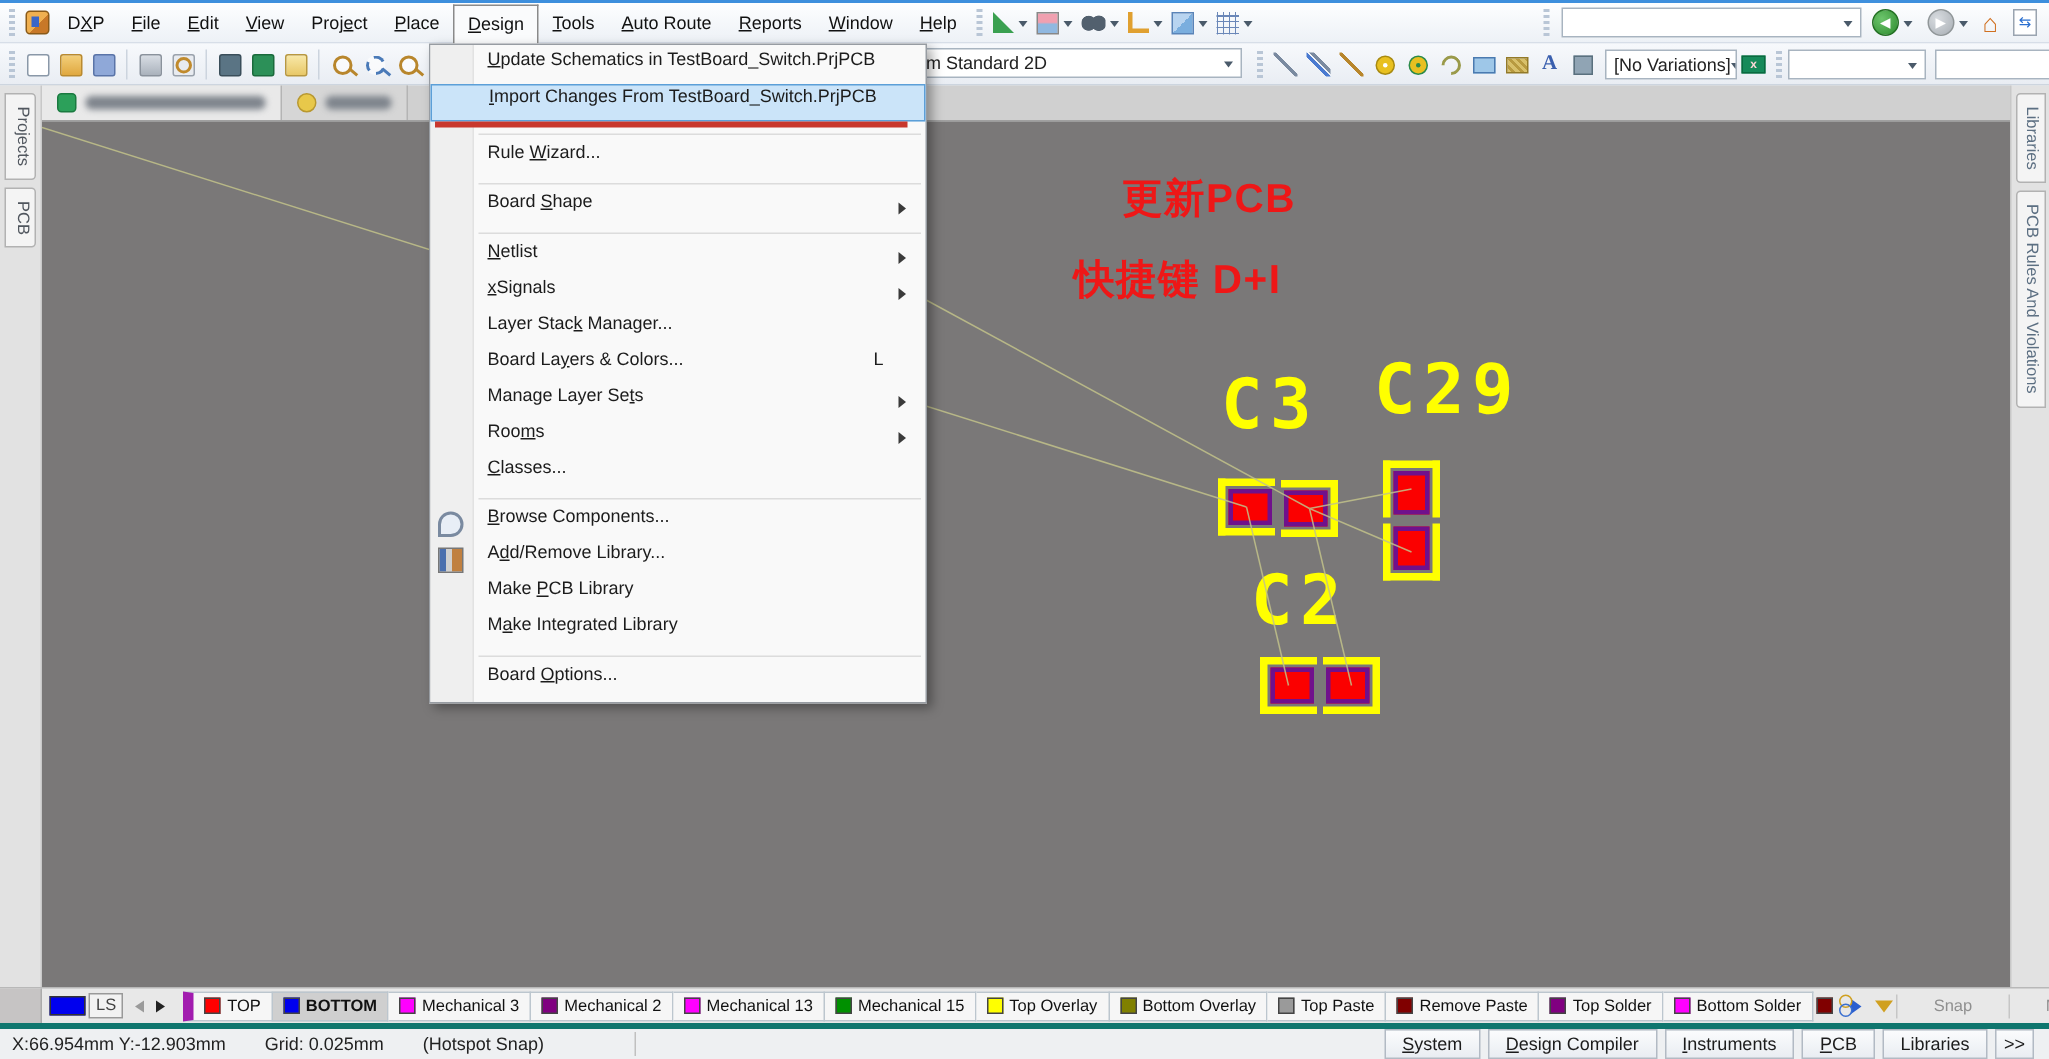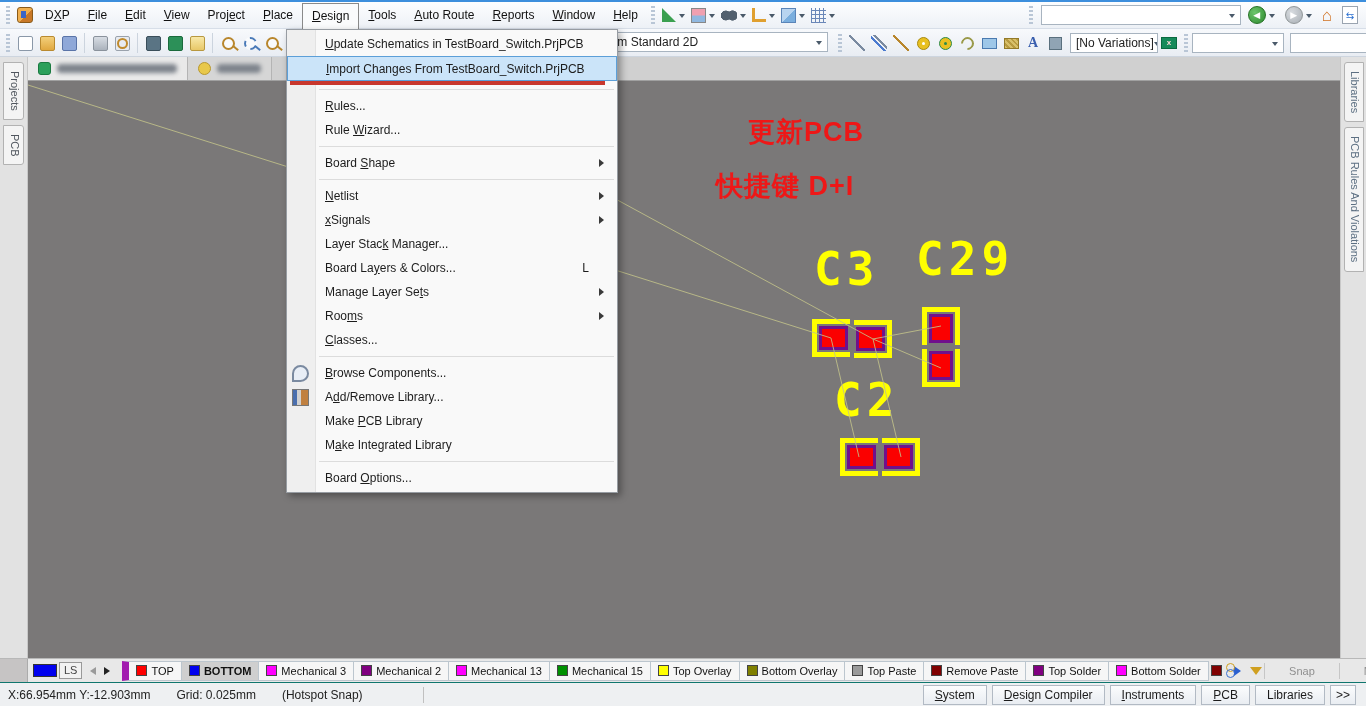--- a/index.html
+++ b/index.html
@@ -56,21 +56,21 @@
 .i-fill{width:15px;height:11px;background:#9ec7e8;border:1px solid #4a7ab0}
 .i-poly{width:15px;height:11px;background:repeating-linear-gradient(45deg,#d8c06a 0 2px,#b89a40 2px 4px);border:1px solid #937a28}
 .i-A{color:#3a5fae;font-weight:bold;font-size:14px;font-family:"Liberation Serif",serif}
 .i-comp{width:13px;height:13px;background:#90a4b4;border:1px solid #5a707e}
 .i-variant{width:16px;height:12px;background:#168a5a;border:1px solid #0a6a40;color:#ffd8d8;font-size:8px;line-height:10px;text-align:center;font-weight:bold}
 .combo{height:20px;background:#fff;border:1px solid #a8b4c0;display:flex;align-items:center;padding:0 5px;font-size:12px;color:#222;overflow:hidden;white-space:nowrap}
 .combo .caret{margin-left:auto}
 
 #design-menu{position:absolute;left:286px;top:29px;width:332px;background:#f9f9f9;border:1px solid #979ca2;box-shadow:3px 3px 7px rgba(0,0,0,.35);padding:2px 0;z-index:60}
 #design-menu::before{content:"";position:absolute;left:0;top:0;bottom:0;width:28px;background:#efefef;border-right:1px solid #e2e2e2}
-.mitem{position:relative;height:24px;padding-left:38px;color:#1c1c1c;display:flex;align-items:center;white-space:nowrap}
+.mitem{position:relative;height:24px;padding-left:38px;color:#1c1c1c;display:flex;align-items:flex-start;white-space:nowrap}
 .mitem.hl{background:#cbe4f9;border:1px solid #5c9fd8;height:25px}
 .mshort{margin-left:auto;margin-right:28px}
 .marrow{position:absolute;right:9px;top:8px;width:0;height:0;border:4px solid transparent;border-left:5px solid #3a3a3a}
 .msep{height:1px;background:#dcdcdc;margin:4px 3px 4px 32px}
 .redline{height:4px;background:#c8372d;margin:0 12px 0 3px;position:relative;z-index:2}
 .gicon{position:absolute;left:5px;top:4px;width:17px;height:17px}
 .gi-browse{background:#e8eef6;border:2px solid #7a8aa0;border-radius:50% 50% 50% 0}
 .gi-lib{background:linear-gradient(90deg,#4a6fae 0 30%,#d0d0d0 30% 55%,#c08040 55% 100%);border:1px solid #777}
 
 .vstrip{position:absolute;top:57px;bottom:48px;width:28px;background:#e2e2e2}
@@ -110,21 +110,21 @@
 .ltab.active{background:#cfcfcf;font-weight:bold}
 .sw{width:11px;height:11px;border:1px solid #444;display:inline-block;flex:0 0 auto}
 .lb-cluster{margin-left:auto;display:flex;align-items:center;padding-right:28px}
 .lbtn{color:#8f8f8f;padding:0 24px;border-left:1px solid #c6c6c6;height:16px;line-height:16px}
 .mini{margin:0 2px;display:inline-block}
 .i-pairs{width:8px;height:15px;position:relative}
 .i-pairs::before{content:"";position:absolute;left:0;top:0;width:7px;height:7px;border:1.5px solid #d0a020;border-radius:50%}
 .i-pairs::after{content:"";position:absolute;left:0;bottom:0;width:7px;height:7px;border:1.5px solid #3a6fd0;border-radius:50%}
 .i-play{width:0;height:0;border:5px solid transparent;border-left:7px solid #2a5fd0}
 .i-funnel{width:0;height:0;border-left:6px solid transparent;border-right:6px solid transparent;border-top:8px solid #d0a020}
-#statusbar{position:absolute;left:0;bottom:0;width:100%;height:24px;background:#eef0f2;border-top:1px solid #0f766e;display:flex;align-items:center;padding:0 8px;font-size:12px;color:#222}
+#statusbar{position:absolute;left:0;bottom:0;width:100%;height:24px;background:#eef0f2;border-top:4px solid #0f766e;display:flex;align-items:center;padding:0 8px;font-size:12px;color:#222}
 .sgap{margin-left:26px}
 .sdiv{width:1px;height:16px;background:#c0c0c0;margin-left:60px}
 .sb-cluster{margin-left:auto;display:flex;align-items:center;gap:5px;padding-right:2px}
 .sbtn{border:1px solid #b2bac4;background:linear-gradient(#fbfcfd,#e9edf2);padding:2px 11px;color:#1c1c1c;white-space:nowrap}
 </style>
 </head>
 <body>
 
 <div id="row1">
   <span class="grip"></span>
@@ -350,23 +350,20 @@
 <div id="design-menu">
   <div class="mitem">
       <span><u>U</u>pdate Schematics in TestBoard_Switch.PrjPCB</span>
     </div>
   <div class="mitem hl">
       <span><u>I</u>mport Changes From TestBoard_Switch.PrjPCB</span>
     </div>
   <div class="redline"></div>
   <div class="msep"></div>
   <div class="mitem">
-      <span><u>R</u>ules...</span>
-    </div>
-  <div class="mitem">
       <span>Rule <u>W</u>izard...</span>
     </div>
   <div class="msep"></div>
   <div class="mitem">
       <span>Board <u>S</u>hape</span>
       <span class="marrow"></span>
     </div>
   <div class="msep"></div>
   <div class="mitem">
       <span><u>N</u>etlist</span>

